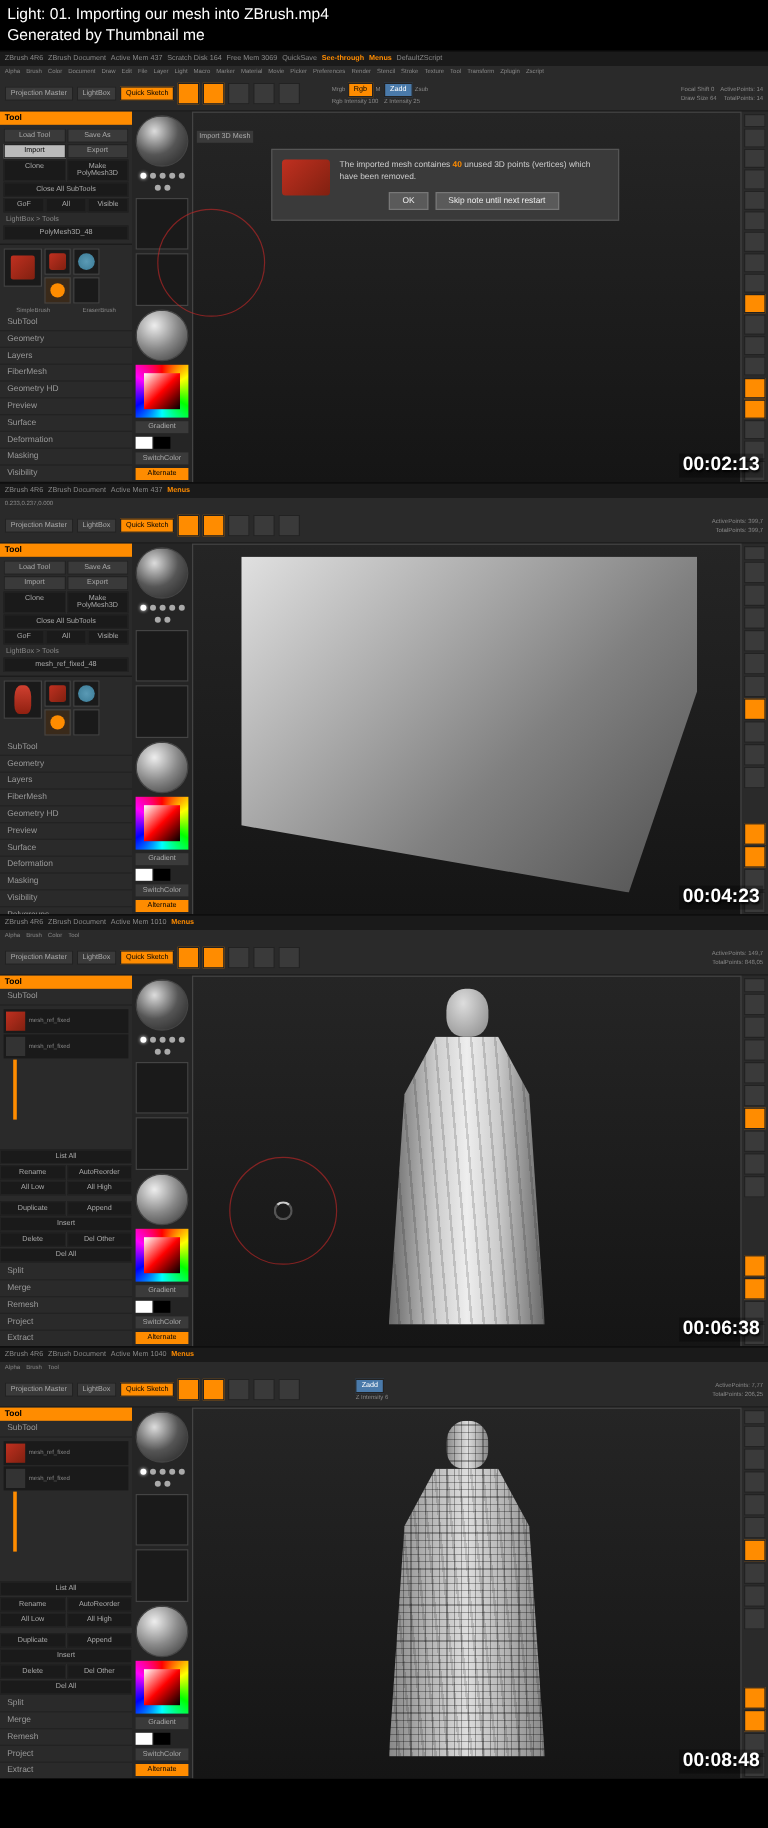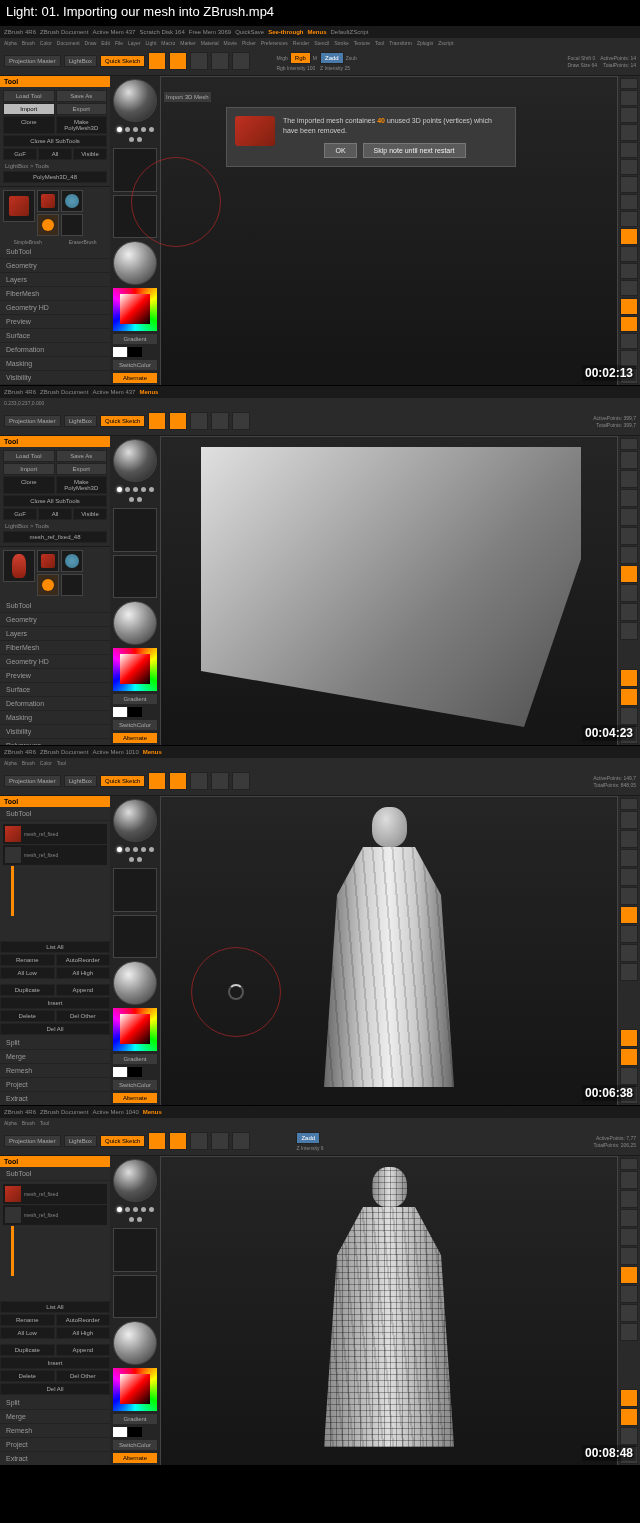--- a/index.html
+++ b/index.html
@@ -49,21 +49,21 @@
 .swatch { width: 14px; height: 10px; }
 .swatch.white { background: #fff; }
 .swatch.black { background: #000; }
 .alt-btn { background: #ff8c00; color: #000; padding: 2px; font-size: 6px; text-align: center; }
 .canvas { flex: 1; background: #1e1e1e; position: relative; border: 1px solid #444; }
 .canvas-dark { background: linear-gradient(to bottom, #252525, #151515); }
 .right-panel { width: 22px; background: #2a2a2a; display: flex; flex-direction: column; gap: 1px; padding: 2px; }
 .right-icon { width: 18px; height: 18px; background: #3a3a3a; border: 1px solid #222; }
 .right-icon.orange { background: #ff8c00; }
 .right-icon.small { height: 12px; }
-.timestamp { position: absolute; bottom: 4px; right: 4px; color: #fff; font-size: 12px; font-weight: bold; text-shadow: 1px 1px 2px #000; background: rgba(0,0,0,0.3); padding: 1px 3px; }
+.timestamp { position: absolute; bottom: 4px; right: 4px; color: #fff; font-size: 16px; font-weight: bold; text-shadow: 1px 1px 2px #000; background: rgba(0,0,0,0.3); padding: 1px 3px; }
 .dialog { position: absolute; top: 30px; left: 65px; width: 290px; background: #3a3a3a; border: 1px solid #555; padding: 8px; display: flex; gap: 8px; }
 .dialog-icon { width: 40px; height: 30px; background: linear-gradient(135deg, #c03020, #802010); border-radius: 3px; }
 .dialog-text { flex: 1; font-size: 7px; color: #ccc; line-height: 1.4; }
 .dialog-text .orange-num { color: #ff8c00; font-weight: bold; }
 .dialog-btns { display: flex; gap: 6px; justify-content: center; margin-top: 8px; }
 .dialog-btn { background: #5a5a5a; border: 1px solid #777; padding: 3px 10px; font-size: 7px; color: #eee; }
 .sculpt-mesh { position: absolute; top: 10px; left: 40px; width: 380px; height: 280px; background: linear-gradient(135deg, #e0e0e0 0%, #b0b0b0 30%, #808080 60%, #505050 100%); clip-path: polygon(0 0, 100% 0, 100% 40%, 85% 100%, 0 80%); }
 .statue { position: absolute; top: 10px; left: 50%; transform: translateX(-50%); width: 150px; height: 290px; }
 .statue-head { width: 35px; height: 40px; background: radial-gradient(ellipse at 40% 30%, #ddd, #888); border-radius: 45% 45% 40% 40%; margin: 0 auto; }
 .statue-body { width: 130px; height: 240px; background: linear-gradient(to right, #666, #ccc 30%, #eee 50%, #ccc 70%, #666); margin: 0 auto; clip-path: polygon(30% 0, 70% 0, 90% 20%, 100% 100%, 0 100%, 10% 20%); position: relative; }
@@ -77,20 +77,21 @@
 .subtool-thumb { width: 16px; height: 16px; background: #333; }
 .subtool-thumb.red { background: linear-gradient(135deg, #c03020, #802010); }
 .subtool-name { font-size: 5px; color: #888; flex: 1; }
 .orange-bar { width: 3px; background: #ff8c00; height: 50px; margin-left: 8px; }
 </style>
 </head>
 <body>
 
 <div class="header">
   <div class="header-line"><span>Light:</span> <span>01. Importing our mesh into ZBrush.mp4</span></div>
+  <div class="header-line">Generated by Thumbnail me</div>
 </div>
 
 <div class="thumb">
   <div class="titlebar">
     <span>ZBrush 4R6</span>
       <span>ZBrush Document</span>
       <span>Active Mem 437</span>
       <span>Scratch Disk 164</span>
       <span>Free Mem 3069</span>
       <span>QuickSave</span>

